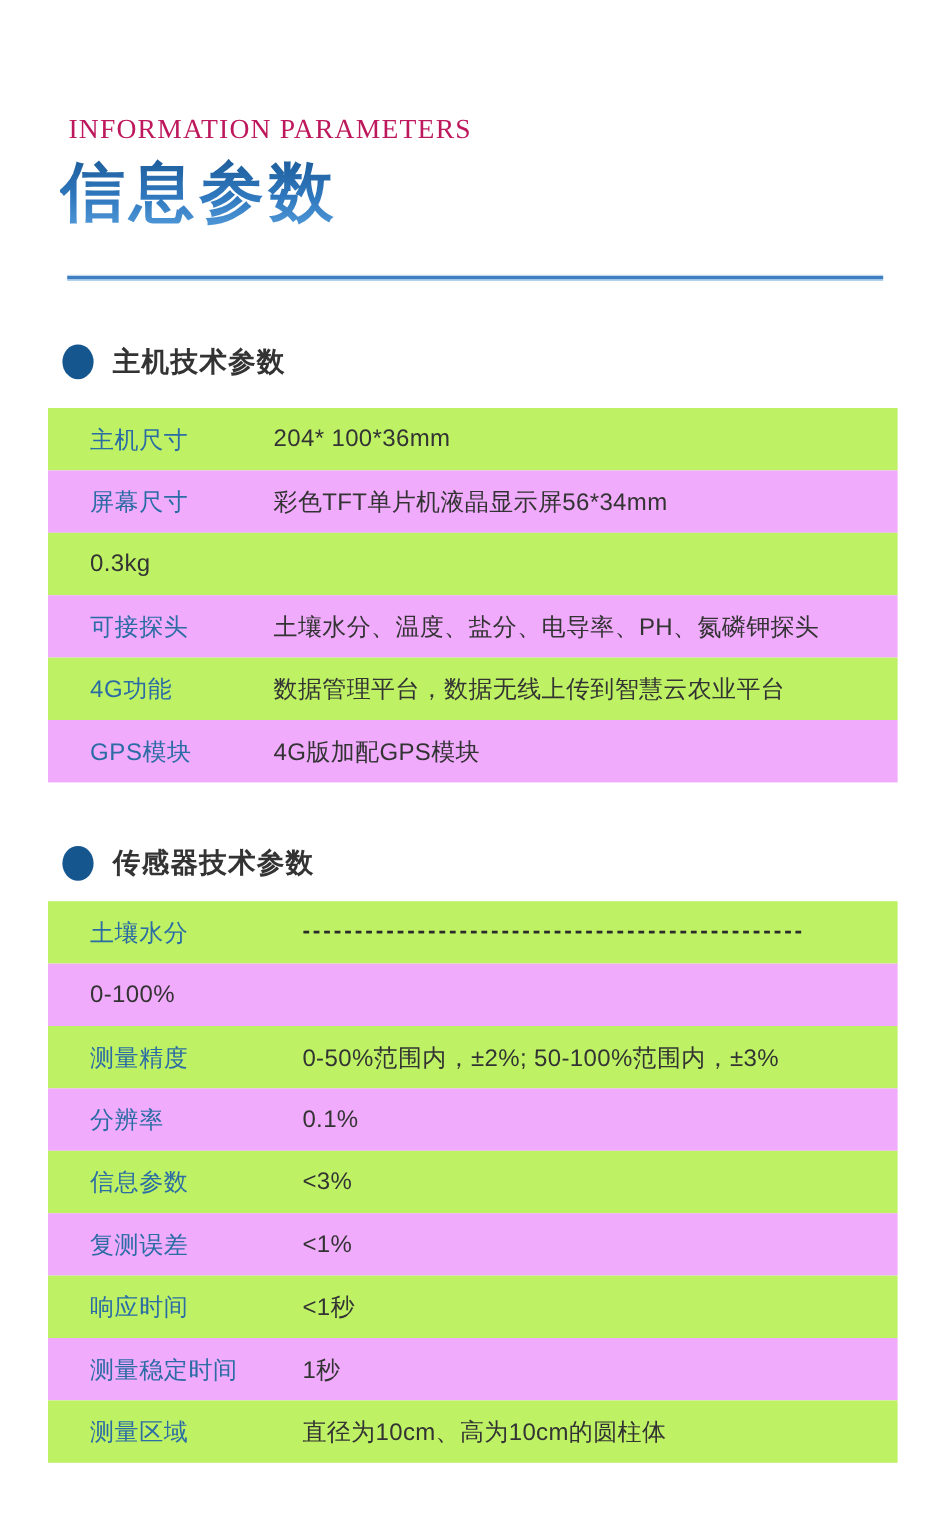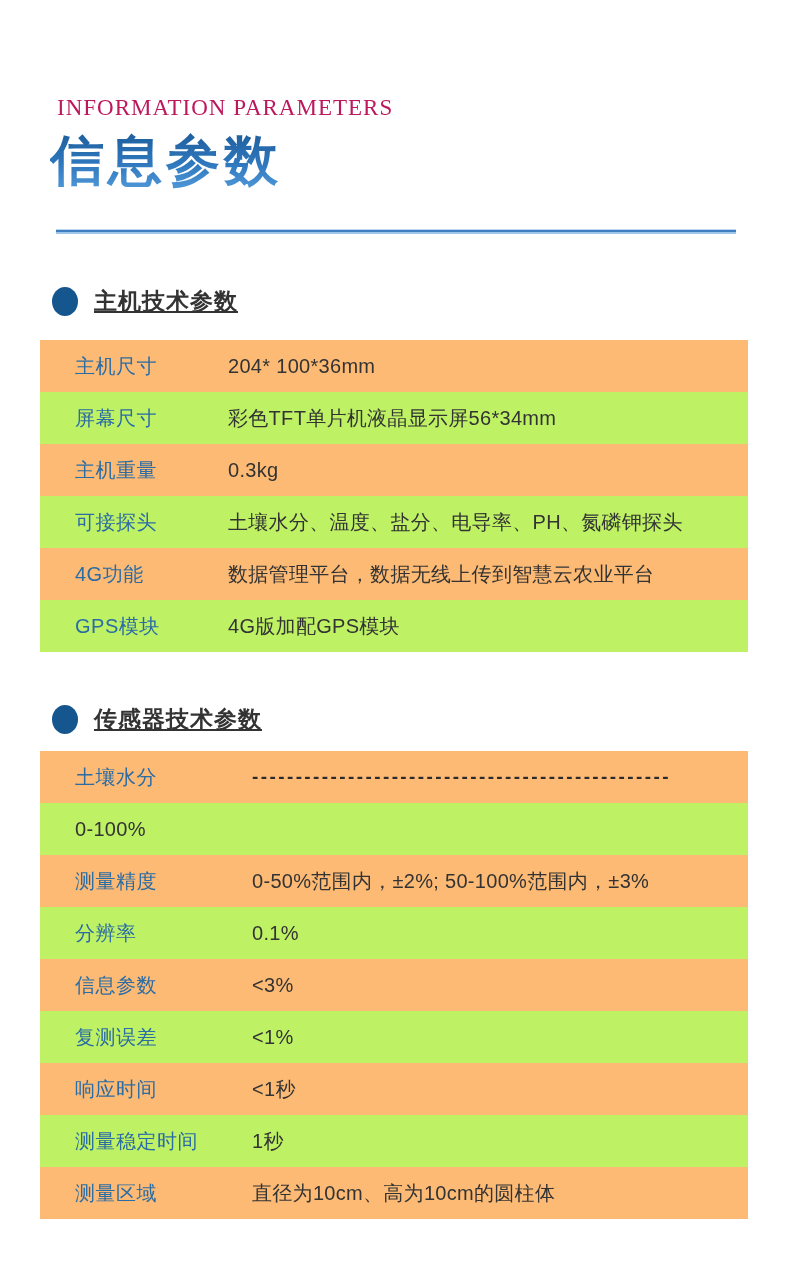--- a/index.html
+++ b/index.html
@@ -57,37 +57,36 @@
     border-radius: 50%;
     background: #15568f;
     margin-right: 16px;
     flex-shrink: 0;
   }
   .section-title {
     font-size: 23px;
     font-weight: 700;
     color: #333333;
     letter-spacing: 1px;
-    text-decoration: underline;
   }
 
   
   .spec-table {
     margin: 24px 0 0 40px;
     width: 708px;
   }
   .spec-table.second { margin-top: 17px; }
   .spec-row {
     display: flex;
     align-items: center;
     height: 52px;
     padding-left: 35px;
-    background: #bef264;
+    background: #f0abfc;
   }
-  .spec-row.alt { background: #fdba74; }
+  .spec-row.alt { background: #bef264; }
   .spec-label {
     width: 153px;
     flex-shrink: 0;
     font-size: 20px;
     font-weight: 500;
     color: #2b6ca5;
     letter-spacing: 0.5px;
   }
   .spec-table.second .spec-label { width: 177px; }
   .spec-value {
@@ -122,21 +121,20 @@
     <div class="spec-table">
         <div class="spec-row alt">
           <span class="spec-label">主机尺寸</span>
           <span class="spec-value">204* 100*36mm</span>
         </div>
         <div class="spec-row">
           <span class="spec-label">屏幕尺寸</span>
           <span class="spec-value">彩色TFT单片机液晶显示屏56*34mm</span>
         </div>
         <div class="spec-row alt">
-          <span class="spec-label">主机重量</span>
           <span class="spec-value">0.3kg</span>
         </div>
         <div class="spec-row">
           <span class="spec-label">可接探头</span>
           <span class="spec-value">土壤水分、温度、盐分、电导率、PH、氮磷钾探头</span>
         </div>
         <div class="spec-row alt">
           <span class="spec-label">4G功能</span>
           <span class="spec-value">数据管理平台，数据无线上传到智慧云农业平台</span>
         </div>

